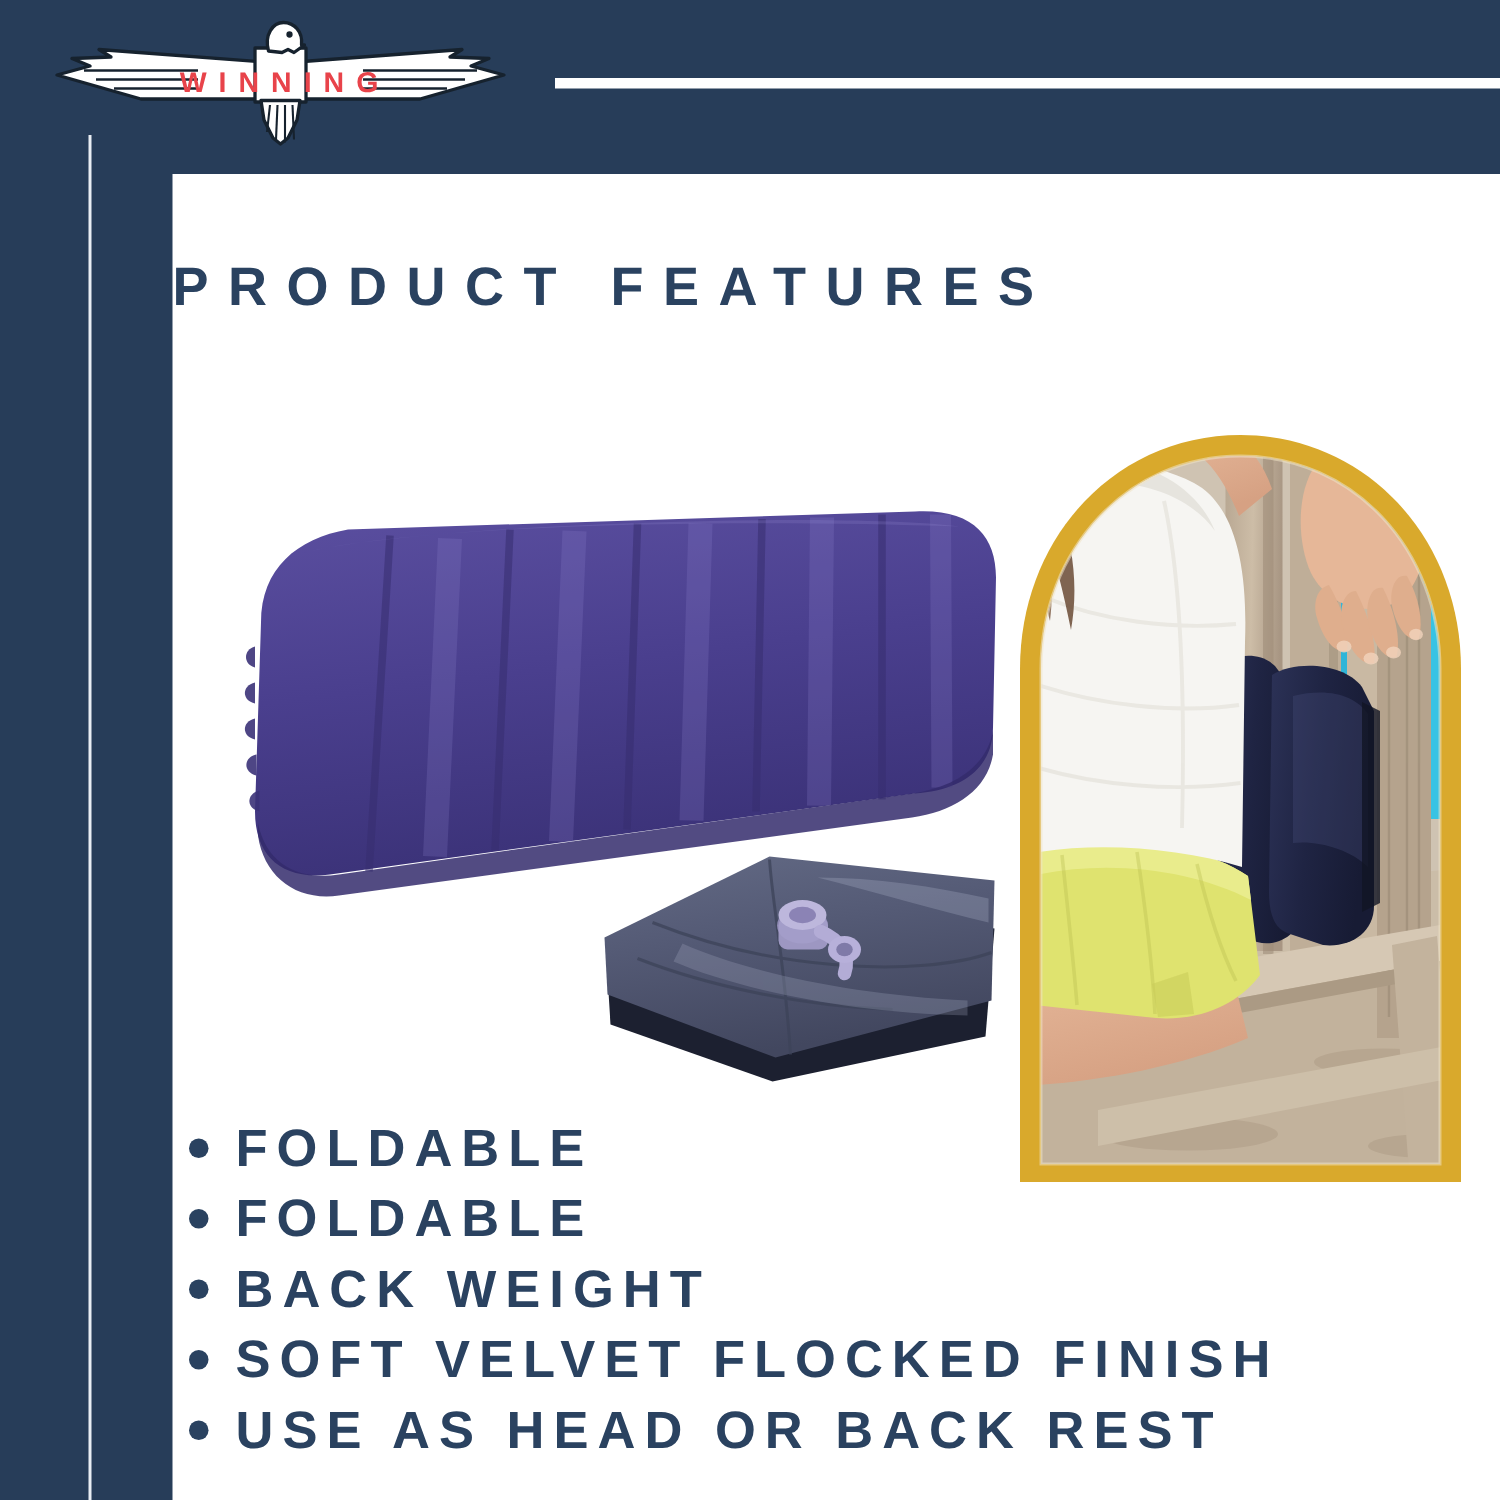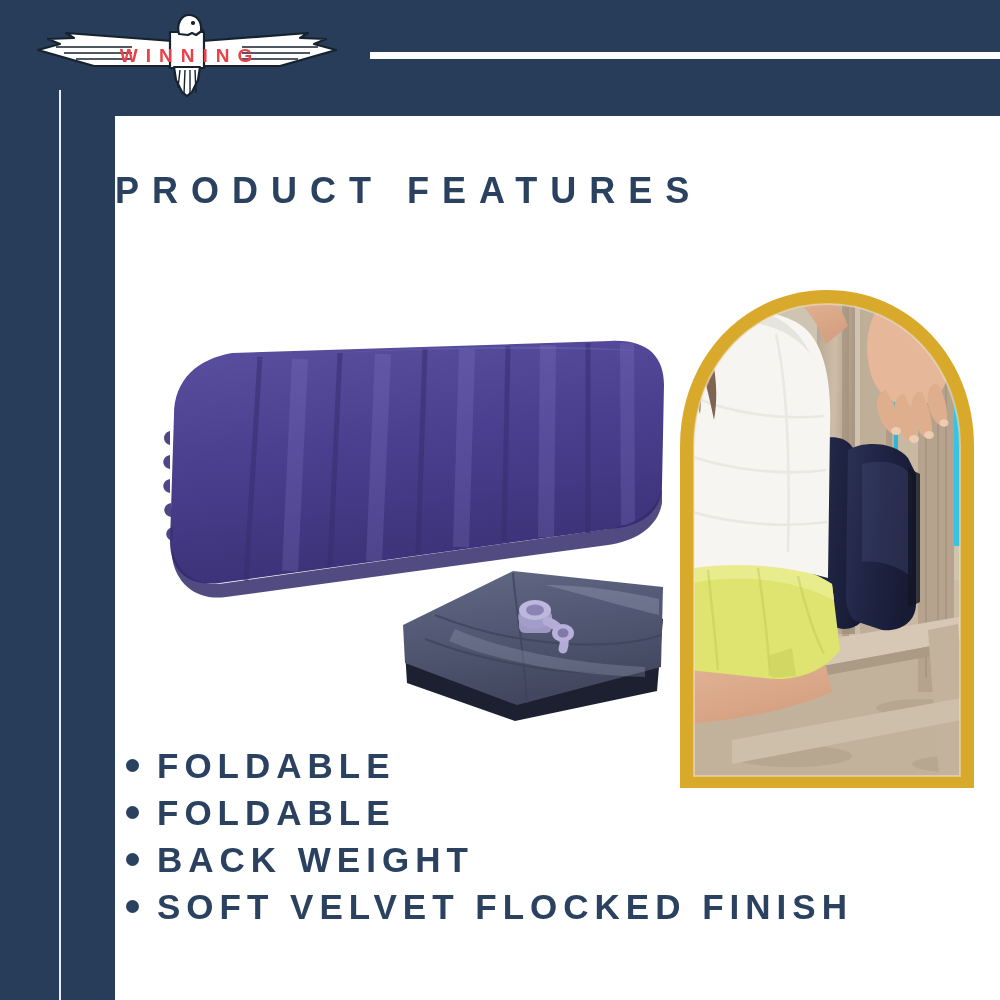--- a/index.html
+++ b/index.html
@@ -312,15 +312,19 @@
       <span class="feat-label">FOLDABLE</span>
     </div>
     <div class="feat-row">
       <span class="bullet"></span>
       <span class="feat-label">BACK WEIGHT</span>
     </div>
     <div class="feat-row">
       <span class="bullet"></span>
       <span class="feat-label">SOFT VELVET FLOCKED FINISH</span>
     </div>
+    <div class="feat-row">
+      <span class="bullet"></span>
+      <span class="feat-label">USE AS HEAD OR BACK REST</span>
+    </div>
   </div>
 
 </div>
 
 </body></html>

